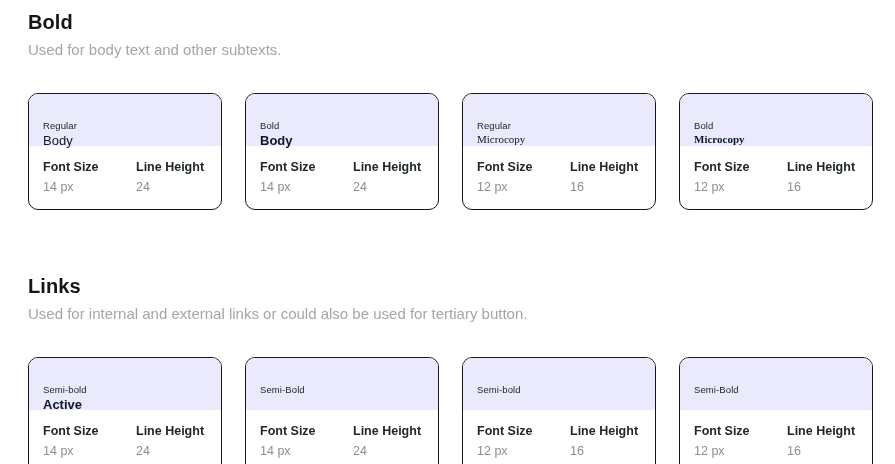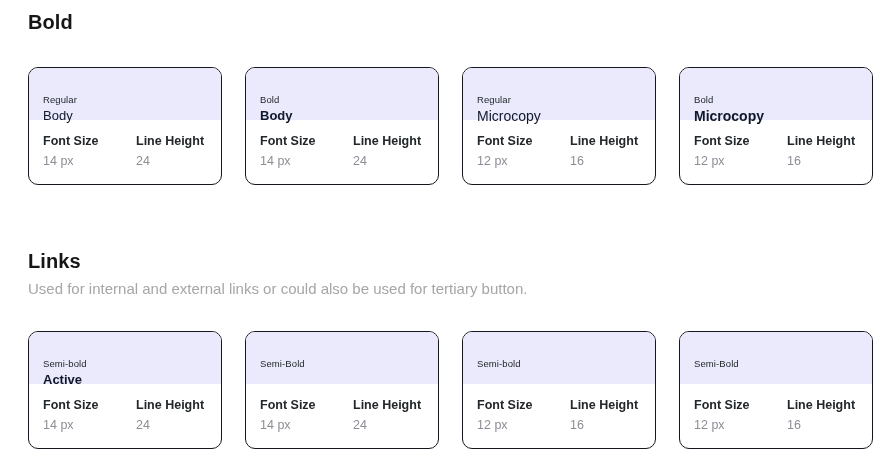--- a/index.html
+++ b/index.html
@@ -53,21 +53,21 @@
     font-size: 9.5px;
     color: #21272a;
     line-height: 1.45;
     letter-spacing: 0.1px;
   }
   .specimen {
     color: #0f172a;
     line-height: 1.4;
   }
   .sp-14 { font-size: 13px; }
-  .sp-12 { font-size: 14px; }
+  .sp-12 { font-size: 11px; font-family: Liberation Serif, serif; }
   .sp-regular { font-weight: 400; }
   .sp-bold { font-weight: 700; }
   .sp-semibold { font-weight: 700; }
   .sp-underline { text-decoration: underline; text-underline-offset: 2px; }
 
   .card-body {
     display: flex;
     padding: 13px 14px 14px 14px;
   }
   .spec-col { }
@@ -85,20 +85,21 @@
     line-height: 1.3;
   }
 </style>
 </head>
 <body>
 
 <div class="page">
 
   <div class="section">
     <div class="section-title">Bold</div>
+    <div class="section-desc">Used for body text and other subtexts.</div>
 
     <div class="card-row">
 
       <div class="spec-card">
         <div class="card-header">
           <div class="weight-label">Regular</div>
           <div class="specimen sp-regular sp-14">Body</div>
         </div>
         <div class="card-body">
           <div class="spec-col first">

